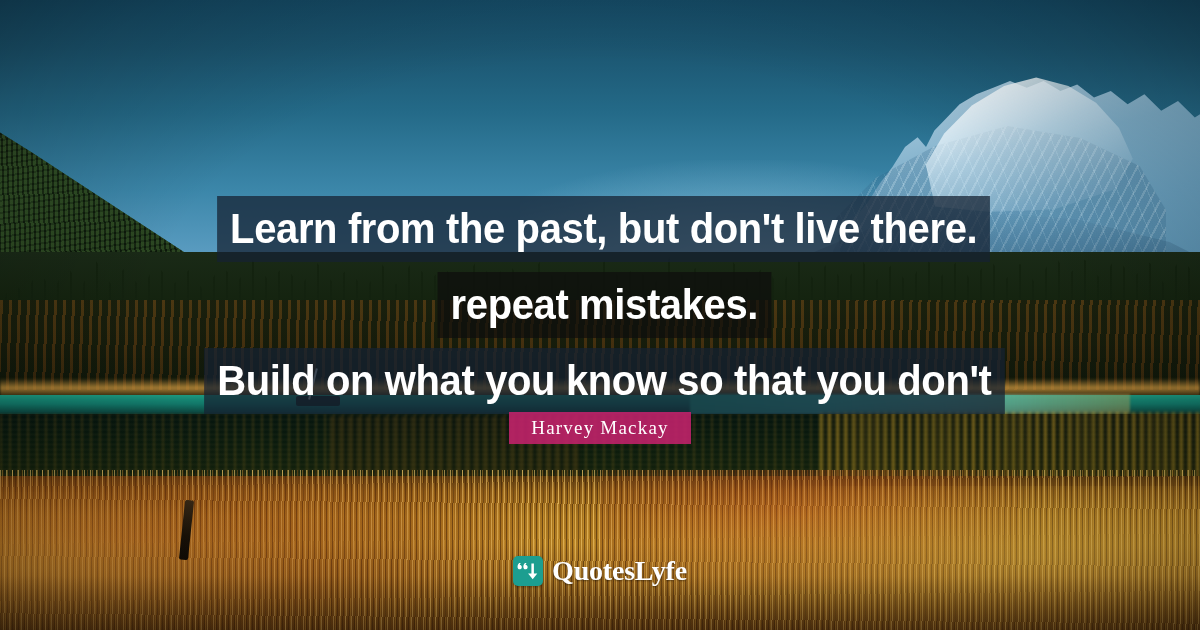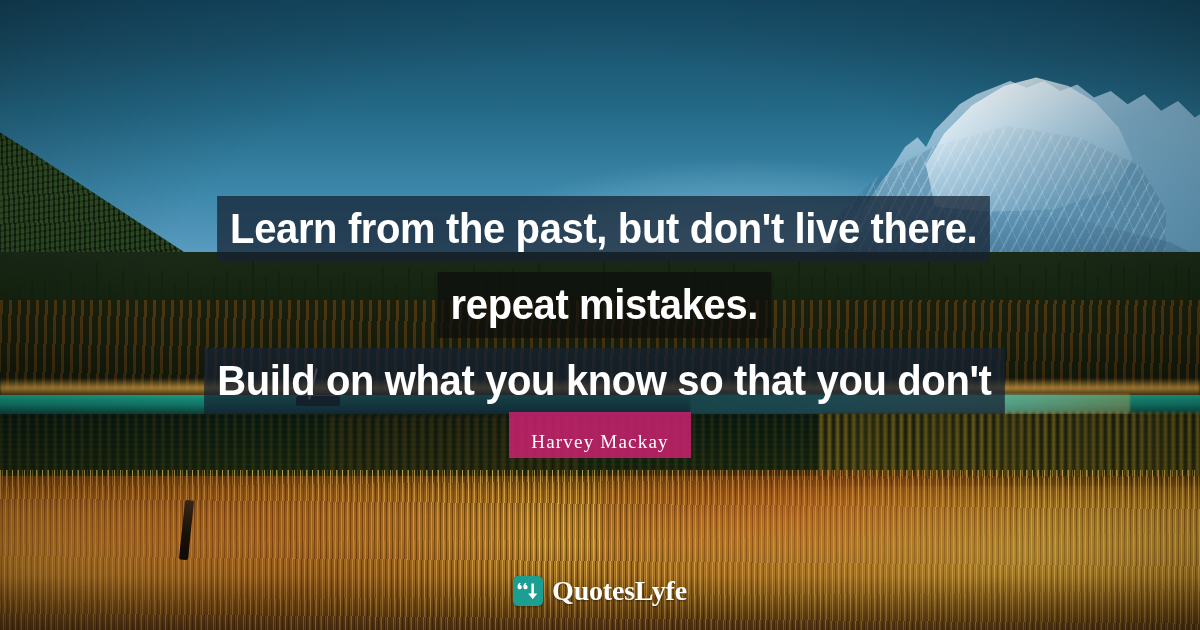--- a/index.html
+++ b/index.html
@@ -278,27 +278,27 @@
     position:absolute; left:0; top:412px; width:1200px; text-align:center;
   }
   .author-badge{
     display:inline-block;
     background:rgba(196,34,108,.88);
     color:#ffffff;
     font-family:"Liberation Serif", serif;
     font-size:19px;
     font-weight:400;
     letter-spacing:1.2px;
-    padding:19px 22px 6px 22px;
+    padding:5px 22px 6px 22px;
     line-height:21px;
   }
 
   
   .logo-wrap{
-    position:absolute; left:0; top:576px; width:1200px;
+    position:absolute; left:0; top:556px; width:1200px;
     display:flex; align-items:center; justify-content:center; gap:9px;
   }
   .logo-mark{
     width:30px; height:30px; border-radius:5px;
     background:#1c9e90;
     display:flex; align-items:center; justify-content:center;
     position:relative; flex:none;
     box-shadow:0 1px 3px rgba(0,0,0,.35);
   }
   .logo-mark svg{ display:block; }

